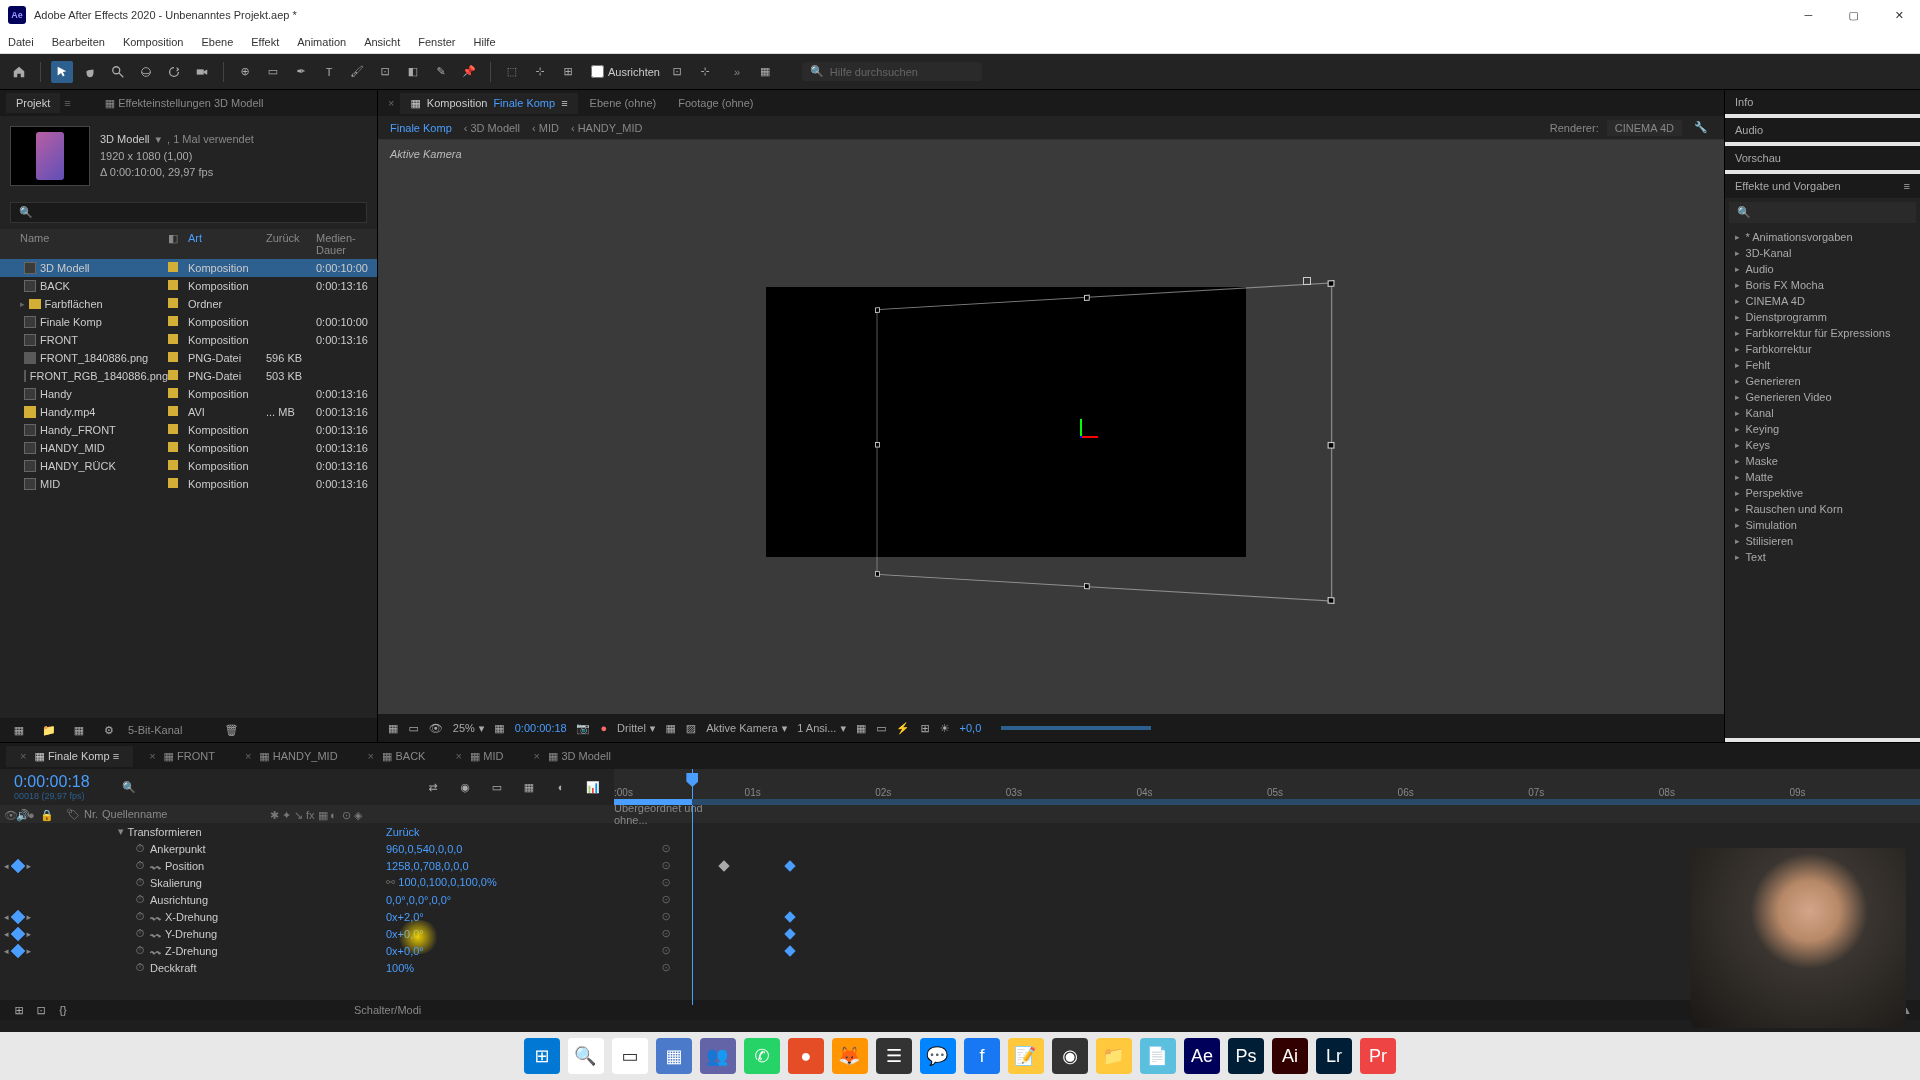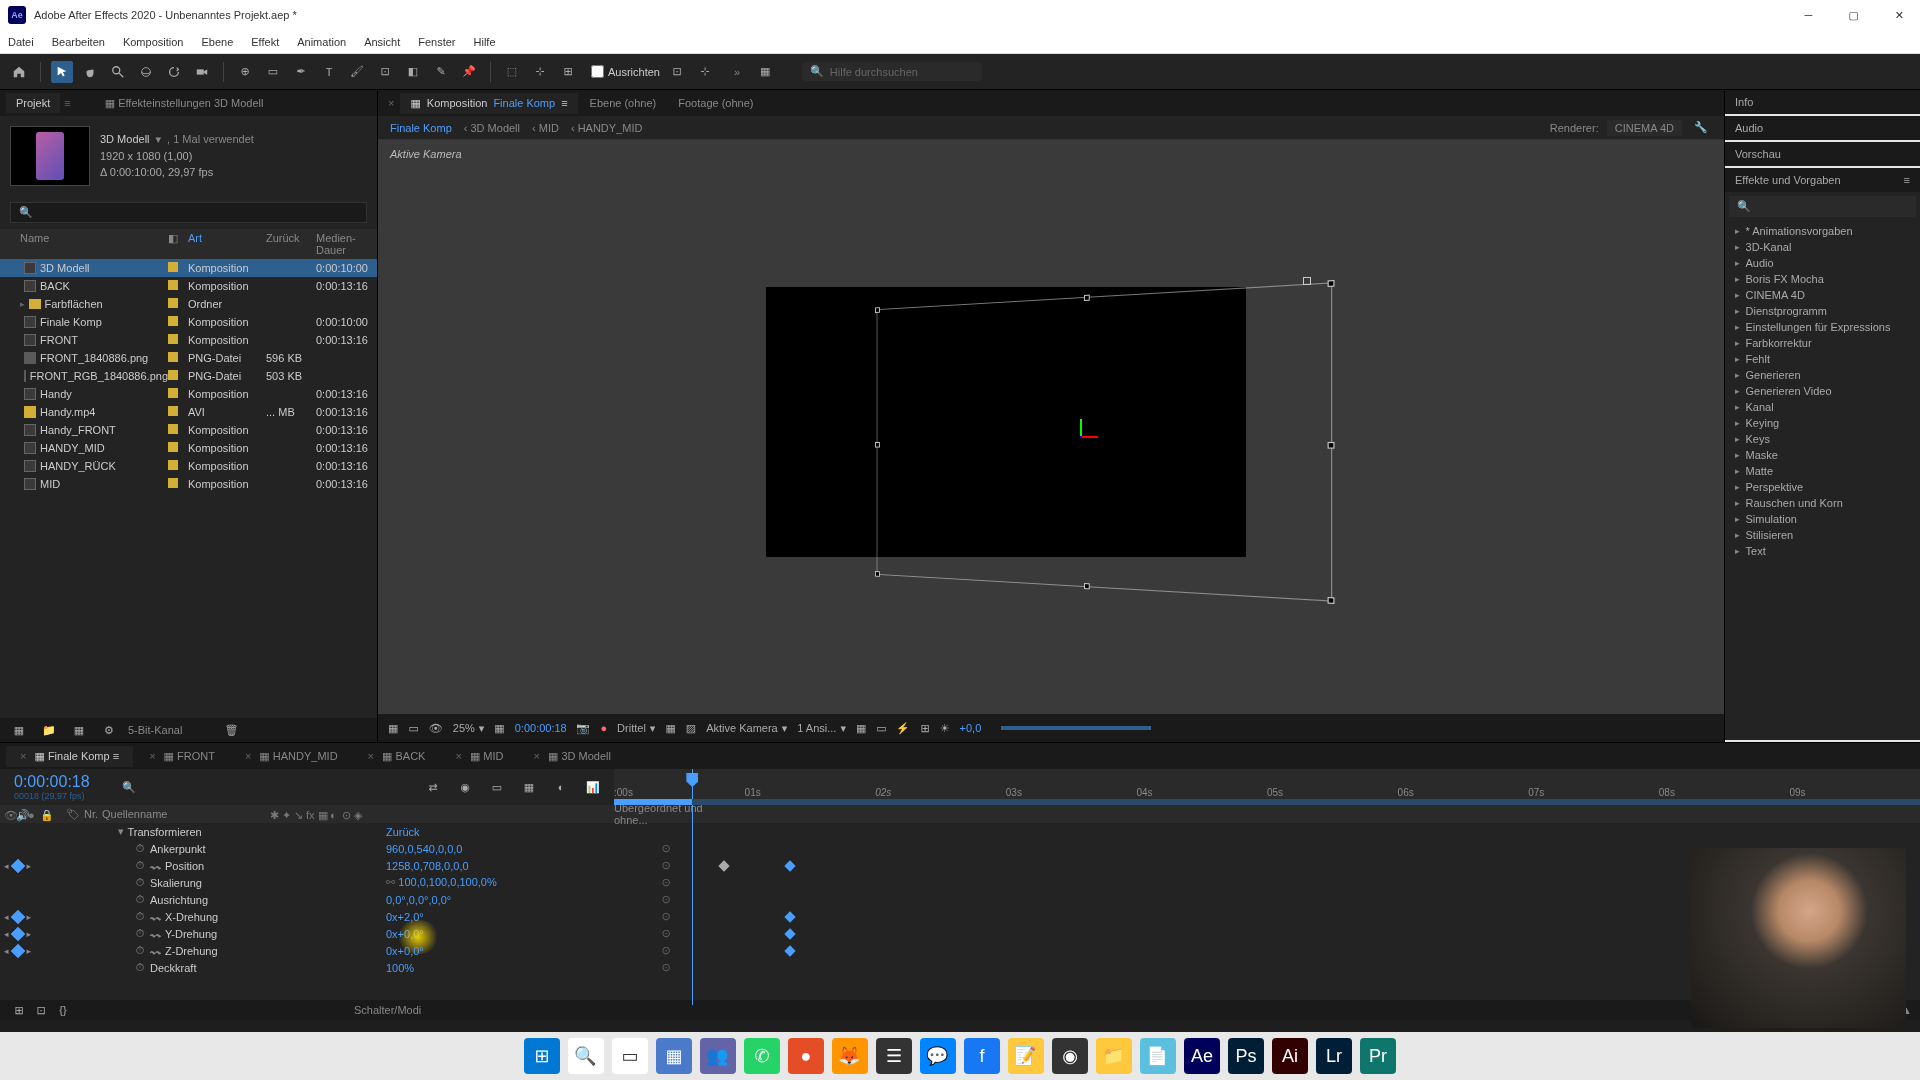--- a/index.html
+++ b/index.html
@@ -66,21 +66,21 @@
 .handle{position:absolute;width:6px;height:6px;border:1px solid #ccc;background:#000}
 .axis-ind{position:absolute;left:318px;top:168px;width:24px;height:24px}
 .axis-y{position:absolute;width:2px;height:18px;background:#0f0;left:11px;top:-6px}
 .axis-x{position:absolute;width:18px;height:2px;background:#f00;left:11px;top:11px}
 .axis-z{position:absolute;width:2px;height:2px;background:#00f;left:11px;top:11px}
 .comp-footer{height:28px;background:#1a1a1a;display:flex;align-items:center;padding:0 10px;gap:10px;color:#aaa}
 .cf-item{display:flex;align-items:center;gap:4px;cursor:pointer}
 .cf-blue{color:#4a9eff}
 .cf-progress{width:150px;height:4px;background:#2d5f8f;margin-left:10px}
 .right-panel{width:196px;background:#232323;border-left:1px solid #000;display:flex;flex-direction:column}
-.rp-section{border-bottom:2px solid #e5e5e5}
+.rp-section{border-bottom:4px solid #e5e5e5}
 .rp-header{padding:6px 10px;background:#1a1a1a;color:#aaa;cursor:pointer}
 .rp-search{padding:4px 8px;display:flex;align-items:center;gap:6px;background:#2a2a2a;margin:4px}
 .effects-list{flex:1;overflow-y:auto;padding:2px 0}
 .eff-item{padding:2px 10px;cursor:pointer;display:flex;align-items:center;gap:6px;color:#aaa}
 .chev{font-size:9px;color:#888}
 .timeline{height:278px;background:#232323;border-top:1px solid #000;display:flex;flex-direction:column}
 .tl-tabs{height:26px;display:flex;align-items:center;background:#1a1a1a;padding:0 6px;gap:2px}
 .tl-tab{padding:4px 14px;color:#888;cursor:pointer;display:flex;align-items:center;gap:8px}
 .tl-tab.active{background:#232323;color:#ccc}
 .tl-tab-close{color:#666}
@@ -518,21 +518,21 @@
           <div class="eff-item">
             <span class="chev">▸</span>
             <span>CINEMA 4D</span>
           </div>
           <div class="eff-item">
             <span class="chev">▸</span>
             <span>Dienstprogramm</span>
           </div>
           <div class="eff-item">
             <span class="chev">▸</span>
-            <span>Einstellungen für Expressions</span>
+            <span>Farbkorrektur für Expressions</span>
           </div>
           <div class="eff-item">
             <span class="chev">▸</span>
             <span>Farbkorrektur</span>
           </div>
           <div class="eff-item">
             <span class="chev">▸</span>
             <span>Fehlt</span>
           </div>
           <div class="eff-item">
@@ -611,21 +611,21 @@
       <span class="tool">▭</span>
       <span class="tool">▦</span>
       <span class="tool">◐</span>
       <span class="tool">📊</span>
     </div>
     <div class="tl-ruler">
       <div class="ruler-bg"></div>
       <div id="ruler-marks">
           <span class="ruler-mark" style="left: 0%;">:00s</span>
           <span class="ruler-mark" style="left: 10%;">01s</span>
-          <span class="ruler-mark" style="left: 20%; font-style: italic;">02s</span>
+          <span class="ruler-mark" style="left: 20%;">02s</span>
           <span class="ruler-mark" style="left: 30%;">03s</span>
           <span class="ruler-mark" style="left: 40%;">04s</span>
           <span class="ruler-mark" style="left: 50%;">05s</span>
           <span class="ruler-mark" style="left: 60%;">06s</span>
           <span class="ruler-mark" style="left: 70%;">07s</span>
           <span class="ruler-mark" style="left: 80%;">08s</span>
           <span class="ruler-mark" style="left: 90%;">09s</span>
         </div>
       <div class="playhead-top" id="playhead-top" style="left: 6%;"></div>
       <div class="playhead-line" id="playhead-line" style="left: 6%;"></div>
@@ -812,14 +812,14 @@
     <div class="tb-icon" style="background: rgb(0, 132, 255); color: rgb(255, 255, 255);">💬</div>
     <div class="tb-icon" style="background: rgb(24, 119, 242); color: rgb(255, 255, 255);">f</div>
     <div class="tb-icon" style="background: rgb(255, 200, 61); color: rgb(255, 255, 255);">📝</div>
     <div class="tb-icon" style="background: rgb(51, 51, 51); color: rgb(255, 255, 255);">◉</div>
     <div class="tb-icon" style="background: rgb(255, 200, 61); color: rgb(255, 255, 255);">📁</div>
     <div class="tb-icon" style="background: rgb(91, 192, 222); color: rgb(255, 255, 255);">📄</div>
     <div class="tb-icon" style="background: rgb(0, 0, 91); color: rgb(255, 255, 255);">Ae</div>
     <div class="tb-icon" style="background: rgb(0, 30, 54); color: rgb(255, 255, 255);">Ps</div>
     <div class="tb-icon" style="background: rgb(51, 0, 0); color: rgb(255, 255, 255);">Ai</div>
     <div class="tb-icon" style="background: rgb(0, 30, 54); color: rgb(255, 255, 255);">Lr</div>
-    <div class="tb-icon" style="background: #0f766e; color: rgb(255, 255, 255);">Pr</div>
+    <div class="tb-icon" style="background: #ef4444; color: rgb(255, 255, 255);">Pr</div>
   </div>
 
 </body></html>

